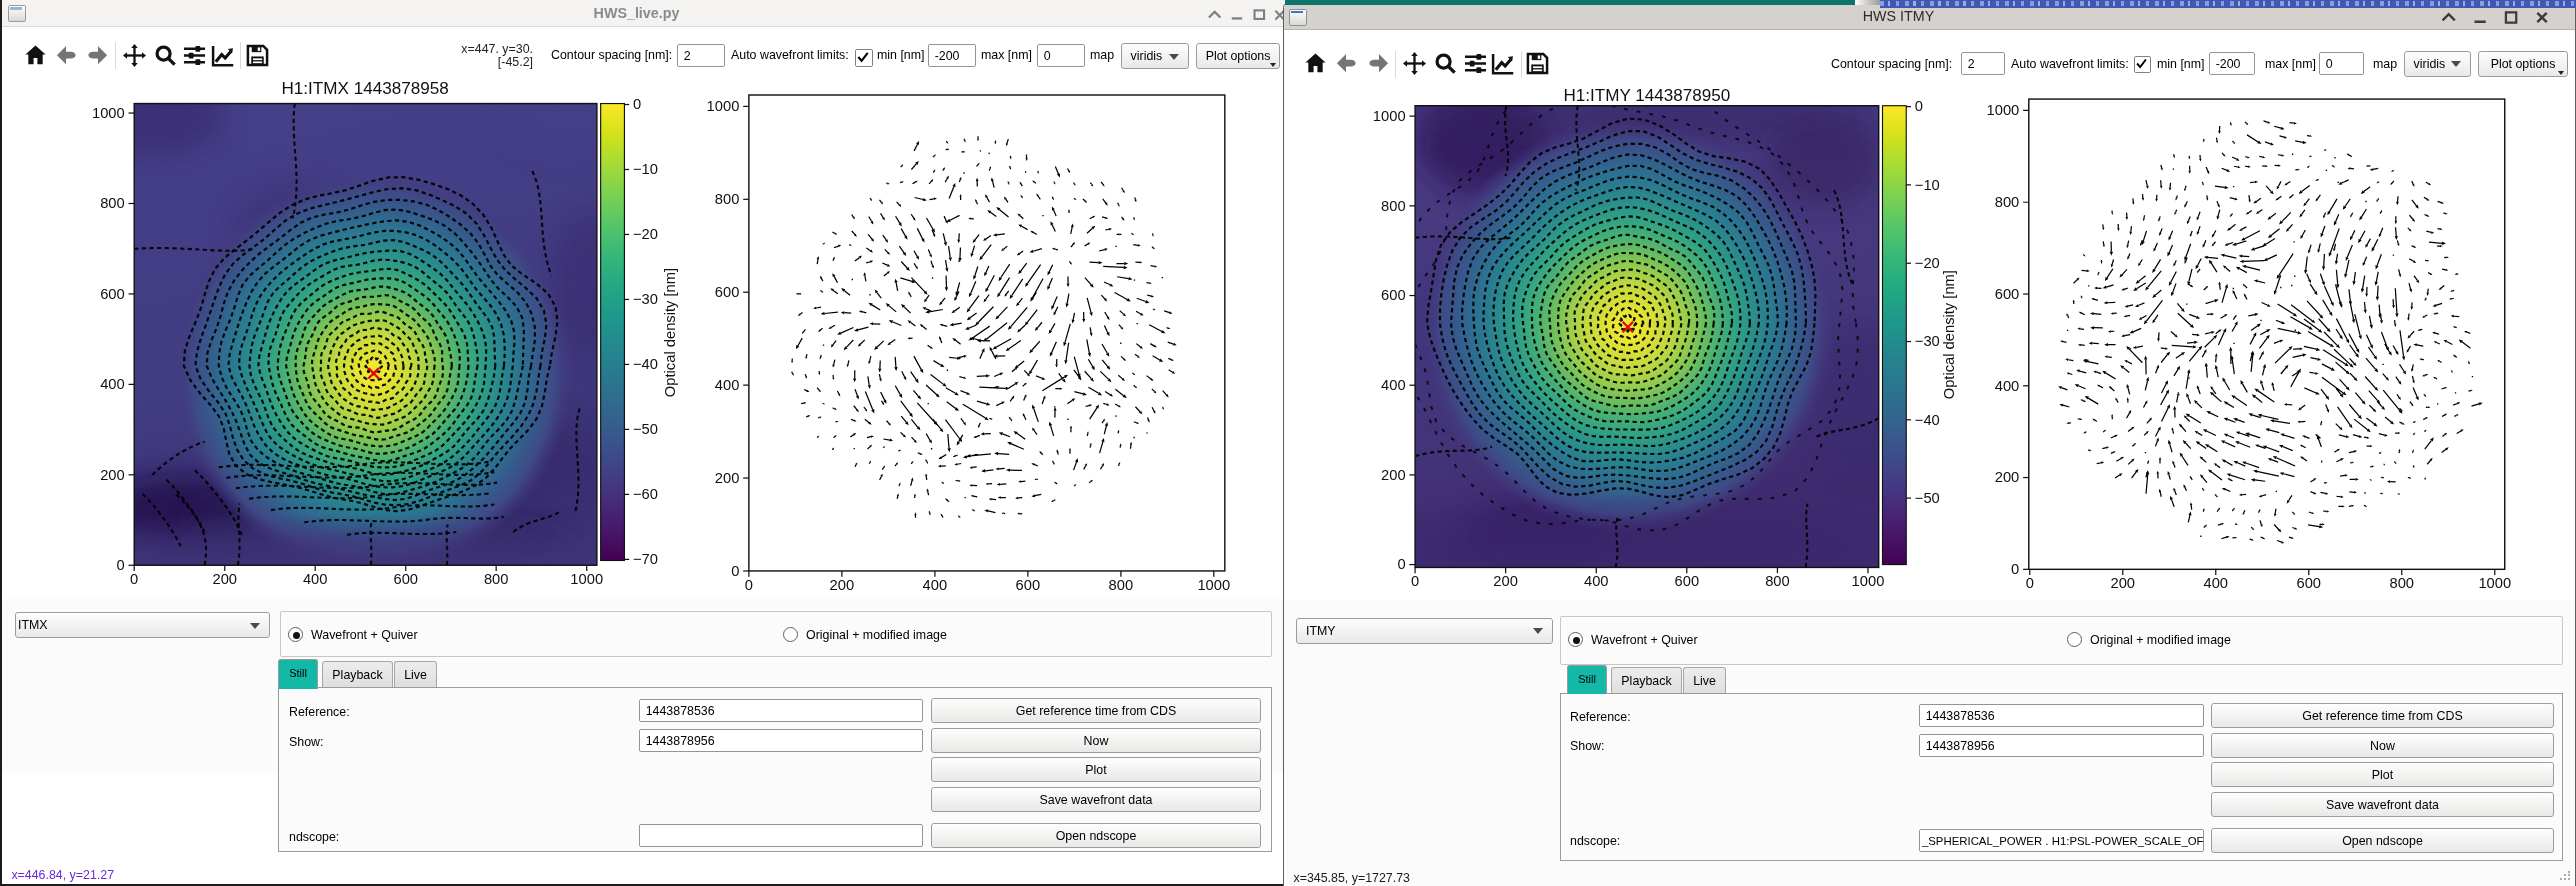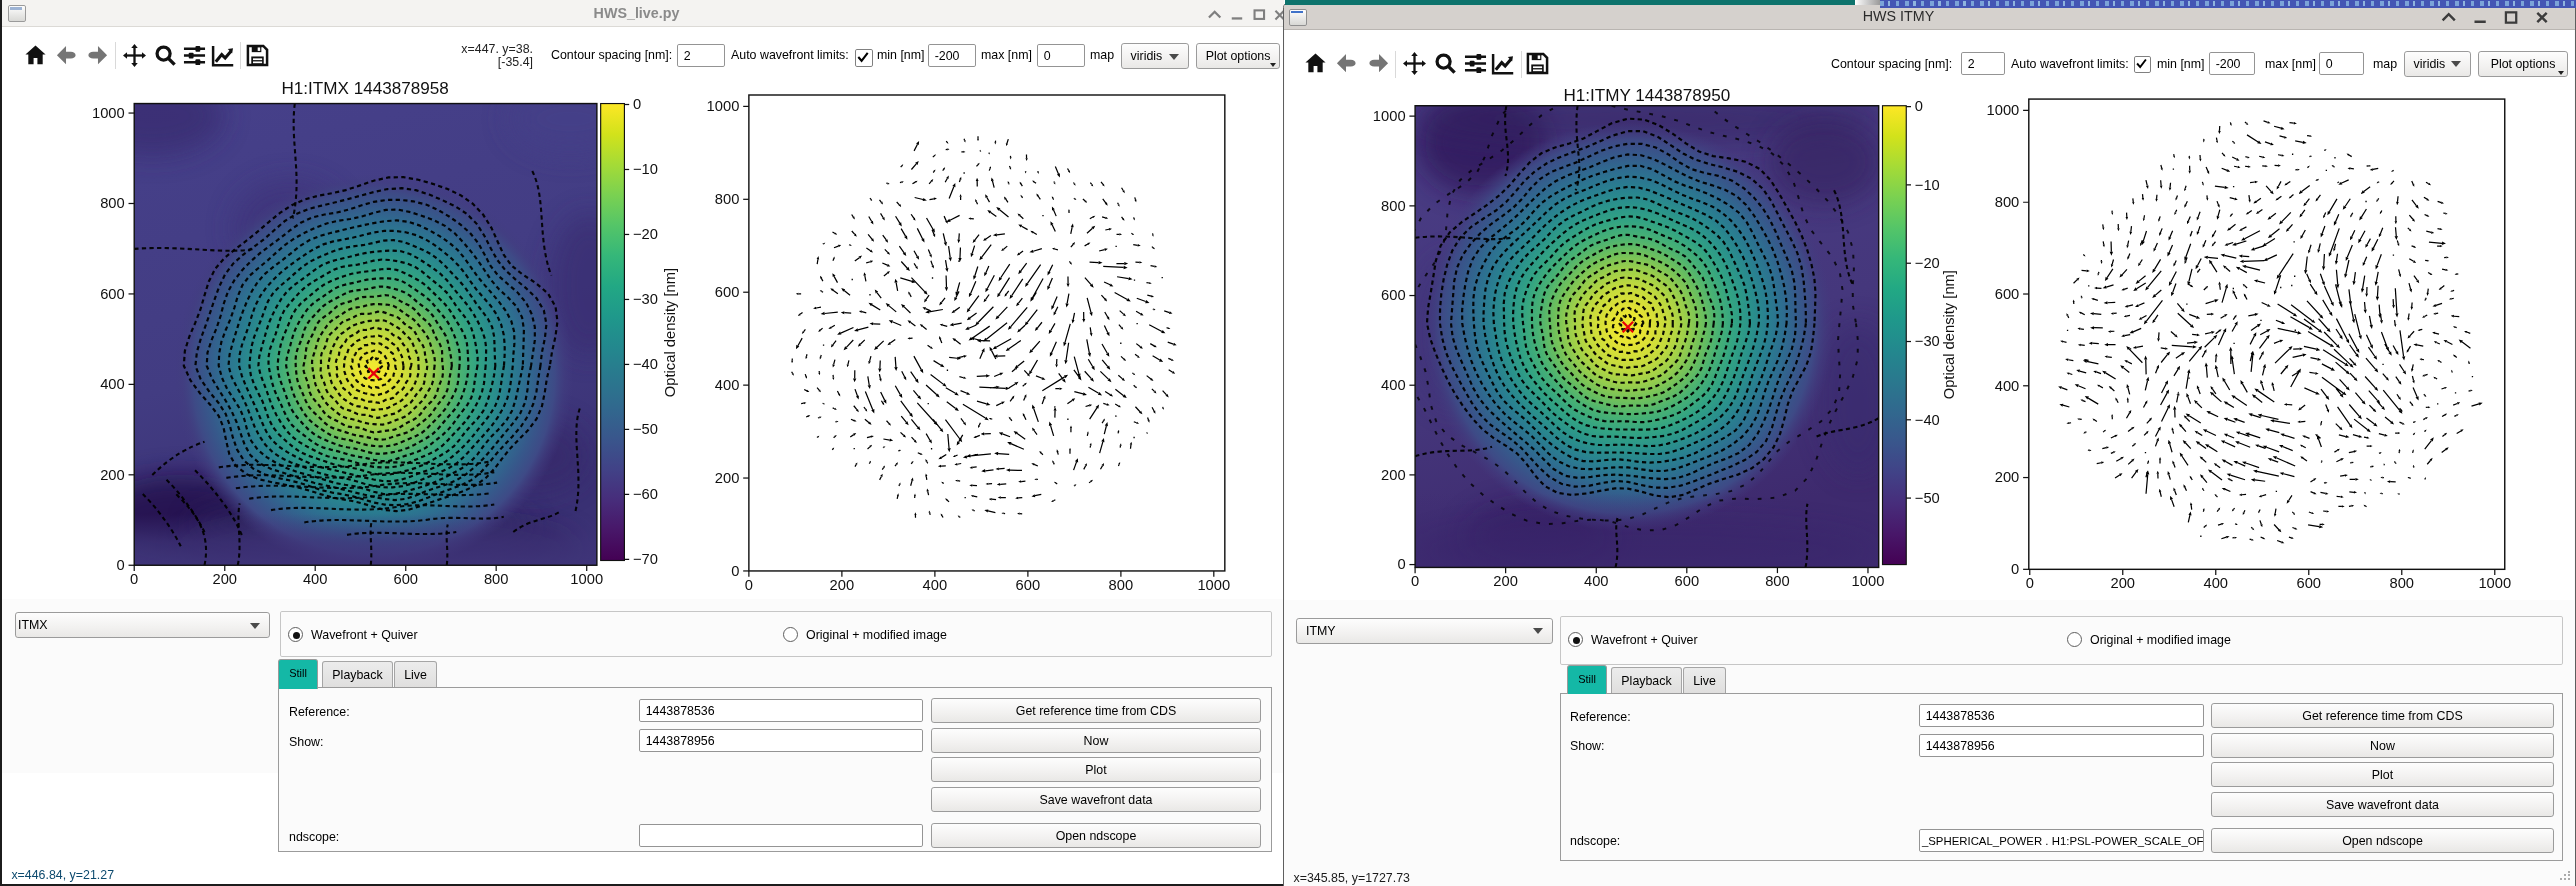--- a/index.html
+++ b/index.html
@@ -66,22 +66,22 @@
     <svg style="position:absolute;left:246px;top:44px" width="23" height="23" viewBox="0 0 24 24">
       <path d="M2 2h16l4 4v16H2z" fill="none" stroke="#111" stroke-width="2.6"></path>
       <rect x="6" y="2.5" width="10" height="6" fill="#111"></rect>
       <rect x="12.2" y="3.6" width="2.6" height="3.6" fill="#fff"></rect>
       <rect x="5.5" y="13" width="13" height="8.5" fill="#111"></rect>
       <rect x="7.3" y="15" width="9.5" height="1.8" fill="#fff"></rect>
       <rect x="7.3" y="18.2" width="9.5" height="1.8" fill="#fff"></rect>
     </svg>
     <div style="position:absolute;left:115px;top:42px;width:1px;height:27px;background:#d9d9d9"></div>
     <div style="position:absolute;left:240px;top:42px;width:1px;height:27px;background:#d9d9d9"></div>
-    <div class="lab" style="left:286px;top:42px;width:247px;text-align:right;font-size:12.4px;color:#222">x=447. y=38.</div>
-    <div class="lab" style="left:286px;top:55px;width:247px;text-align:right;font-size:12.4px;color:#222">[-35.4]</div>
+    <div class="lab" style="left:286px;top:42px;width:247px;text-align:right;font-size:12.4px;color:#222">x=447. y=30.</div>
+    <div class="lab" style="left:286px;top:55px;width:247px;text-align:right;font-size:12.4px;color:#222">[-45.2]</div>
     <div class="lab" style="left:551px;top:48px;font-size:12.4px;color:#000">Contour spacing [nm]:</div>
     <div class="inp" style="left:677px;top:44px;width:48px;height:23px;line-height:23px;font-size:12.4px">2</div>
     <div class="lab" style="left:731px;top:48px;font-size:12.4px;color:#000">Auto wavefront limits:</div>
     <div style="position:absolute;left:855px;top:49px;width:16px;height:16px;background:#fff;border:1px solid #808080;border-radius:1.9px">
       <svg width="16" height="16" viewBox="0 0 17 17" style="position:absolute;left:-1px;top:-1px">
         <path d="M3.5 8.5 7 12.5 13.5 4" stroke="#000" stroke-width="2.2" fill="none"></path>
       </svg>
     </div>
     <div class="lab" style="left:877px;top:48px;font-size:12.4px;color:#000">min [nm]</div>
     <div class="inp" style="left:928px;top:44px;width:48px;height:23px;line-height:23px;font-size:12.4px">-200</div>
@@ -269,21 +269,21 @@
     <div class="inp" style="left:639px;top:699px;width:284px;height:23px;line-height:23px;font-size:12.4px">1443878536</div>
     <div class="btn" style="left:931px;top:698px;width:330px;height:25px;line-height:24px;font-size:12.4px">Get reference time from CDS</div>
     <div class="lab" style="left:289px;top:735px;font-size:12.4px;color:#000">Show:</div>
     <div class="inp" style="left:639px;top:729px;width:284px;height:23px;line-height:23px;font-size:12.4px">1443878956</div>
     <div class="btn" style="left:931px;top:728px;width:330px;height:25px;line-height:24px;font-size:12.4px">Now</div>
     <div class="btn" style="left:931px;top:757px;width:330px;height:25px;line-height:24px;font-size:12.4px">Plot</div>
     <div class="btn" style="left:931px;top:787px;width:330px;height:25px;line-height:24px;font-size:12.4px">Save wavefront data</div>
     <div class="lab" style="left:289px;top:830px;font-size:12.4px;color:#000">ndscope:</div>
     <div class="inp" style="left:639px;top:824px;width:284px;height:23px;line-height:23px;font-size:12.4px"></div>
     <div class="btn" style="left:931px;top:823px;width:330px;height:25px;line-height:24px;font-size:12.4px">Open ndscope</div>
-    <div class="lab" style="left:11.4px;top:868px;font-size:12.4px;color:#0c4a6e">x=446.84, y=21.27</div>
+    <div class="lab" style="left:11.4px;top:868px;font-size:12.4px;color:#6d28d9">x=446.84, y=21.27</div>
     <div style="position:absolute;left:0;top:0;width:1.9px;height:887px;background:#1c1c1c"></div>
     <div style="position:absolute;left:0;top:884px;width:1284px;height:2.9px;background:#1c1c1c"></div>
   </div>
 <div style="position:absolute;left:1285px;top:0;width:570px;height:4.8px;background:#0d736c;z-index:4"></div>
 <div style="position:absolute;left:1855px;top:0;width:25px;height:4.8px;background:linear-gradient(90deg,#fff,#9a9a9a);z-index:4"></div>
 <div style="position:absolute;left:1880px;top:0;width:696px;height:7.6px;background:#4455b4;z-index:4">
     <div style="position:absolute;left:0;top:1px;width:696px;height:4.8px;background:repeating-linear-gradient(90deg,#7ba3d8 0 3.8px,#4455b4 3.8px 7.6px,#90b4de 7.6px 10.5px,#4455b4 10.5px 16px,#7ba3d8 16px 19px,#4455b4 19px 25px)"></div>
   </div>
 <div style="position:absolute;left:1283px;top:1.9px;width:1293px;height:885px;background:#fbfbfb;border:1px solid #5e5e5e;border-radius:5.7px 5.7px 0 0;box-sizing:border-box;z-index:2;overflow:hidden">
     <div style="position:absolute;left:0;top:0;width:1292px;height:26px;background:#d5d1cd;border-bottom:1px solid #b9b5b1"></div>

